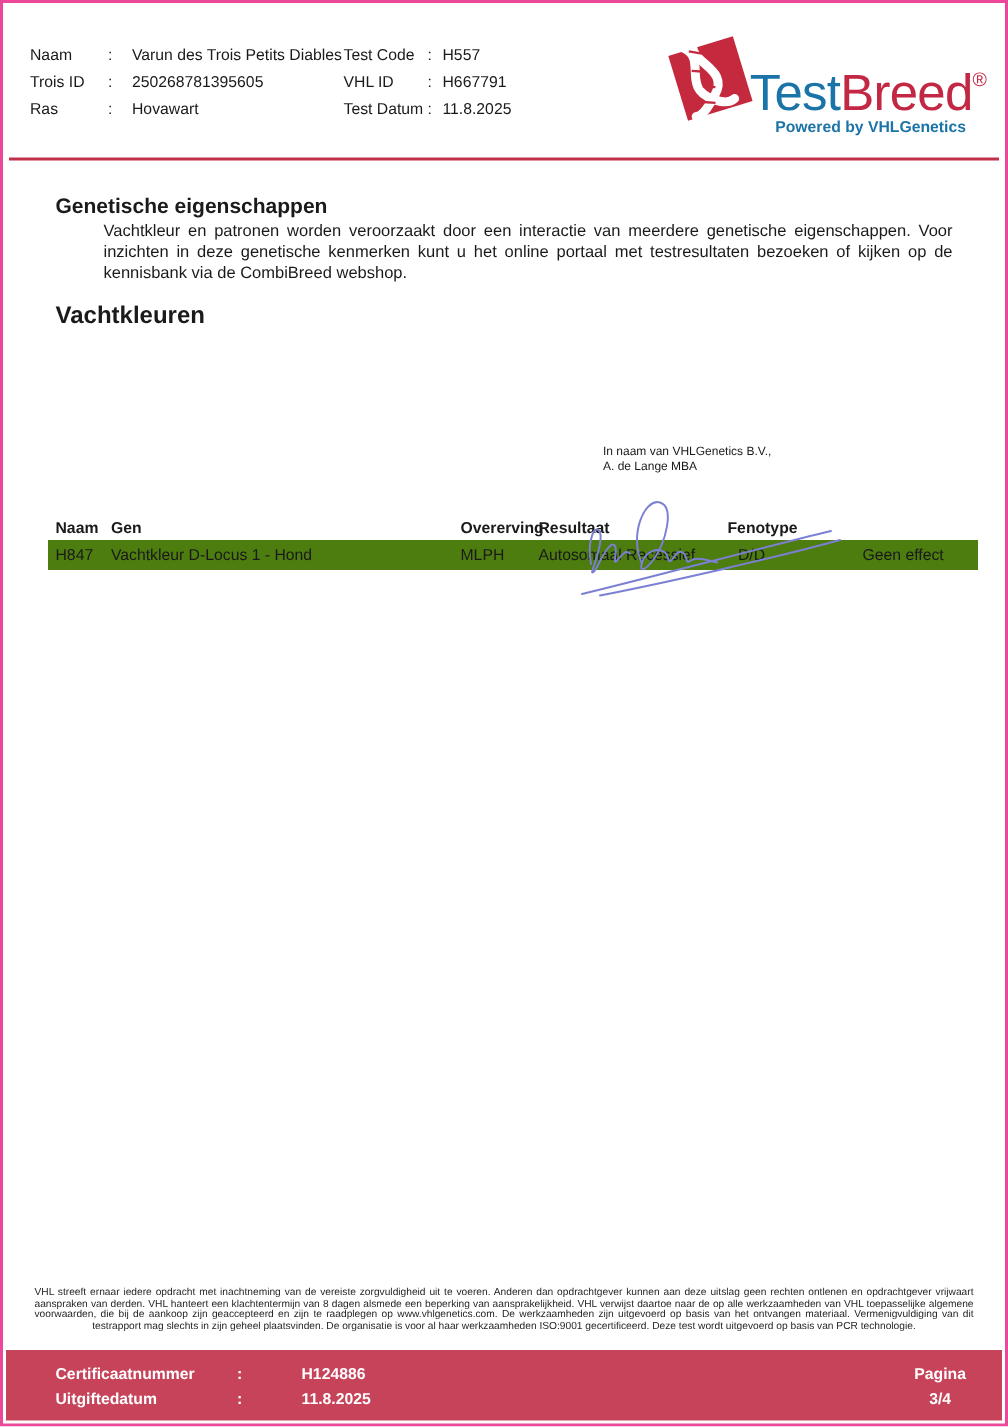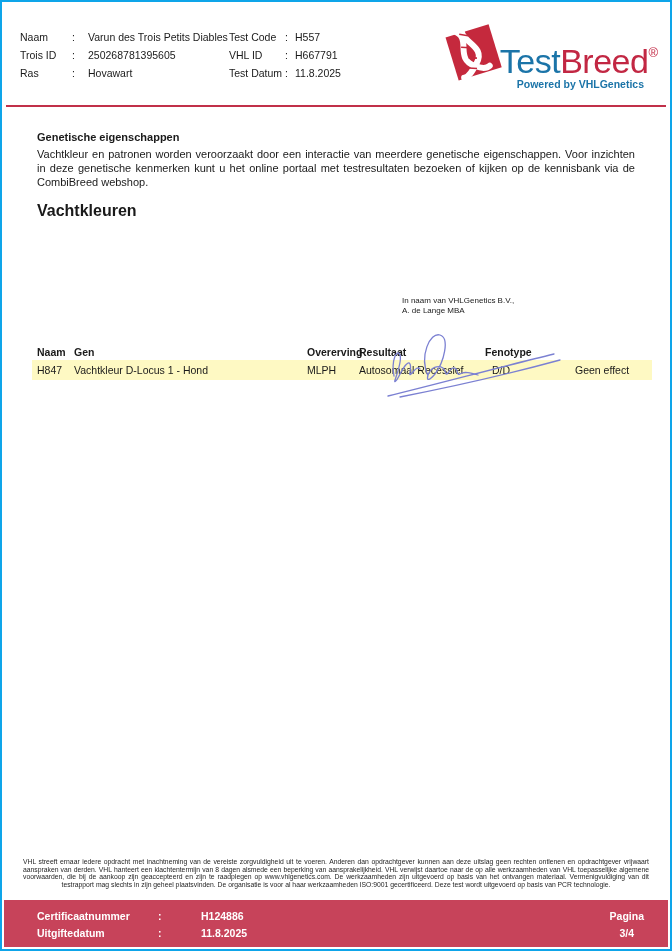--- a/index.html
+++ b/index.html
@@ -3,21 +3,21 @@
 <meta charset="utf-8">
 <style>
   * { margin: 0; padding: 0; box-sizing: border-box; }
   html, body { background: #ffffff; }
   body { font-family: "Liberation Sans", sans-serif; color: #1a1a1a; }
   .page {
     position: relative;
     width: 672px;
     height: 951px;
     background: #ffffff;
-    border: 2px solid #0ea5e9;
+    border: 2px solid #ec4899;
     overflow: hidden;
   }
 
   
   .hdr-fields { position: absolute; top: 26px; font-size: 10.5px; line-height: 18px; }
   .hdr-left  { left: 18px; }
   .hdr-right { left: 227px; }
   .hdr-row { display: grid; }
   .hdr-left  .hdr-row { grid-template-columns: 52px 16px auto; }
   .hdr-right .hdr-row { grid-template-columns: 56px 10px auto; }
@@ -28,28 +28,28 @@
   .wordmark { font-size: 34px; letter-spacing: -0.5px; line-height: 34px; }
   .wm-blue { color: #1b74a8; }
   .wm-red  { color: #c22743; margin-top: 26px; }
   .wm-reg  { color: #c22743; font-size: 13px; vertical-align: 16px; letter-spacing: 0; }
   .tagline { color: #1b74a8; font-size: 10.5px; font-weight: bold; margin-top: 0px; margin-right: 14px; }
 
   .divider { position: absolute; top: 103px; left: 4px; right: 4px; height: 2px; background: #c13049; }
 
   
   .content { position: absolute; top: 126px; left: 35px; right: 35px; }
-  .h1 { font-size: 11px; font-weight: bold; line-height: 18px; }
-  .lead { font-size: 11px; line-height: 13.8px; text-align: justify; margin-top: 2px; }
+  .h1 { font-size: 14px; font-weight: bold; line-height: 18px; }
+  .lead { font-size: 11px; line-height: 13.8px; text-align: justify; margin-top: 2px; margin-left: 32px; }
   .h2 { font-size: 16px; font-weight: bold; line-height: 19px; margin-top: 12px; }
 
   .rtable { position: absolute; top: 341px; left: 30px; width: 620px; font-size: 10.5px; }
   .rt-row { display: grid; grid-template-columns: 37px 233px 52px 122px 90px 1fr; align-items: center; }
   .rt-head { font-weight: bold; height: 17px; }
-  .rt-data { background: #fef9c3; height: 20px; }
+  .rt-data { background: #4d7c0f; height: 20px; }
   .rt-row > div { padding-left: 5px; }
   .cell-res { padding-left: 16px !important; }
   .cell-fen-h { padding-left: 9px !important; }
 
   
   .sig-block { position: absolute; left: 400px; top: 294px; font-size: 8px; line-height: 9.5px; }
   .sig-scribble { position: absolute; left: -18px; top: 26px; }
 
   
   .disclaimer {

